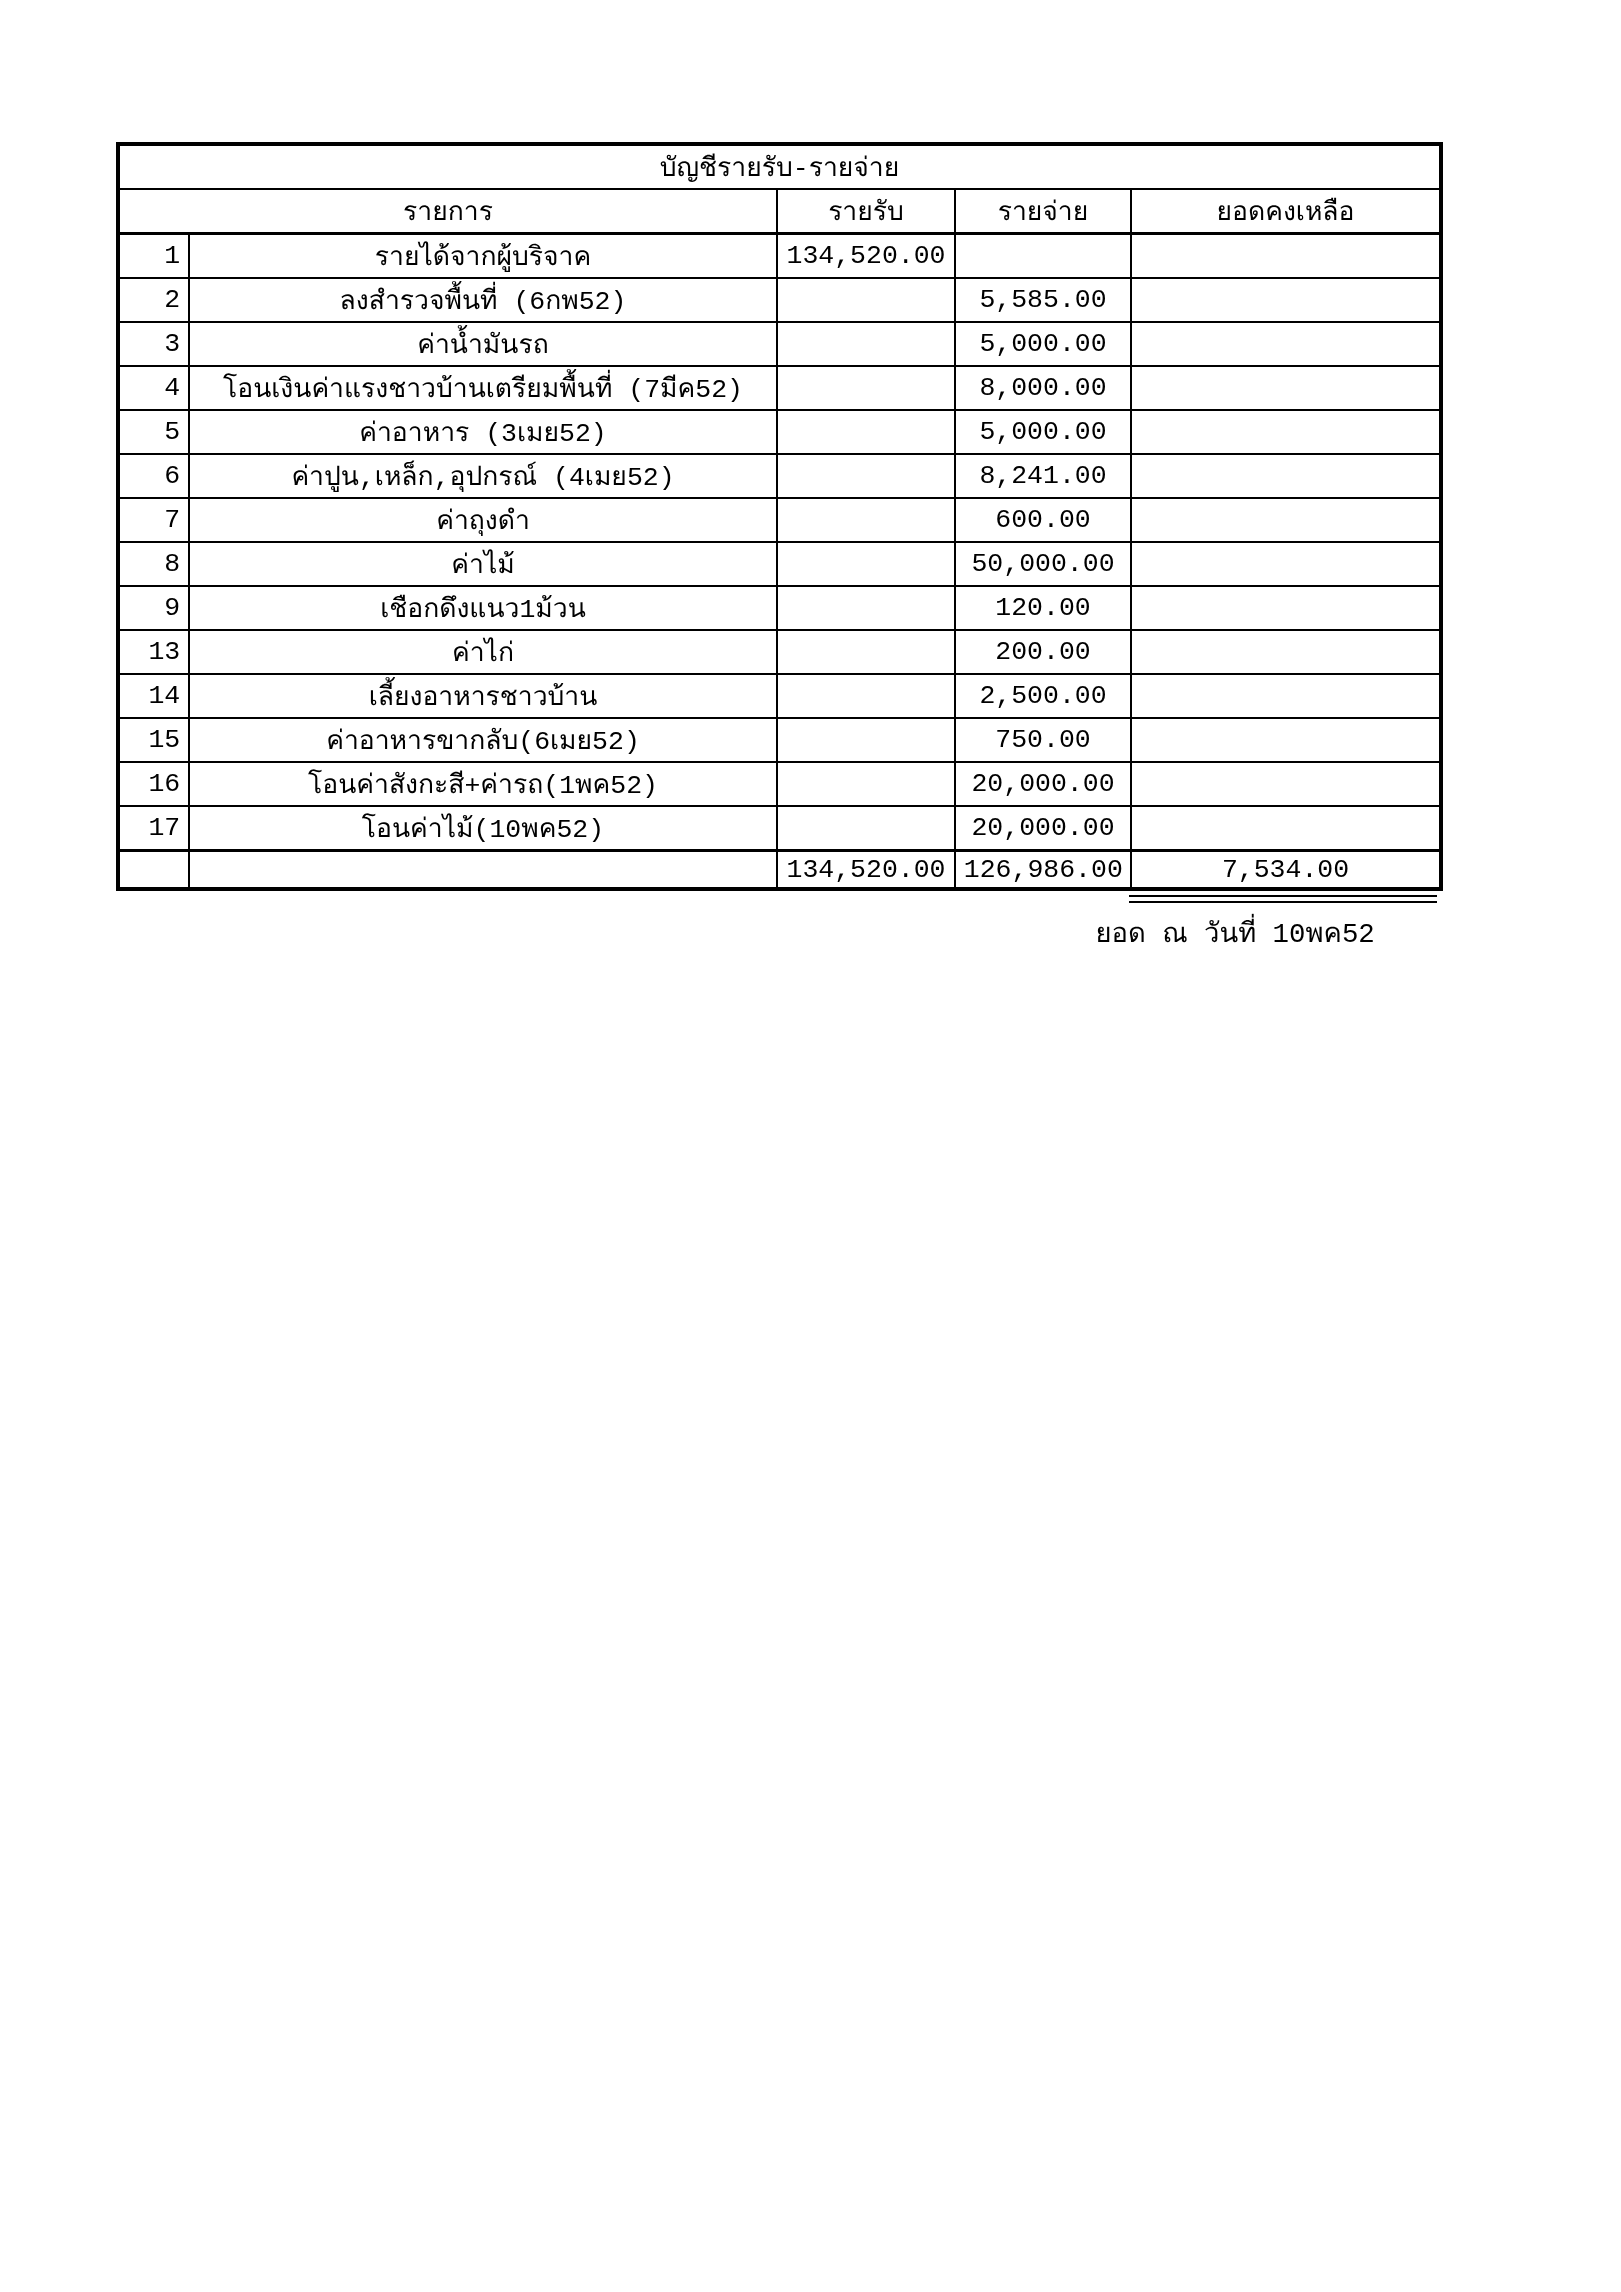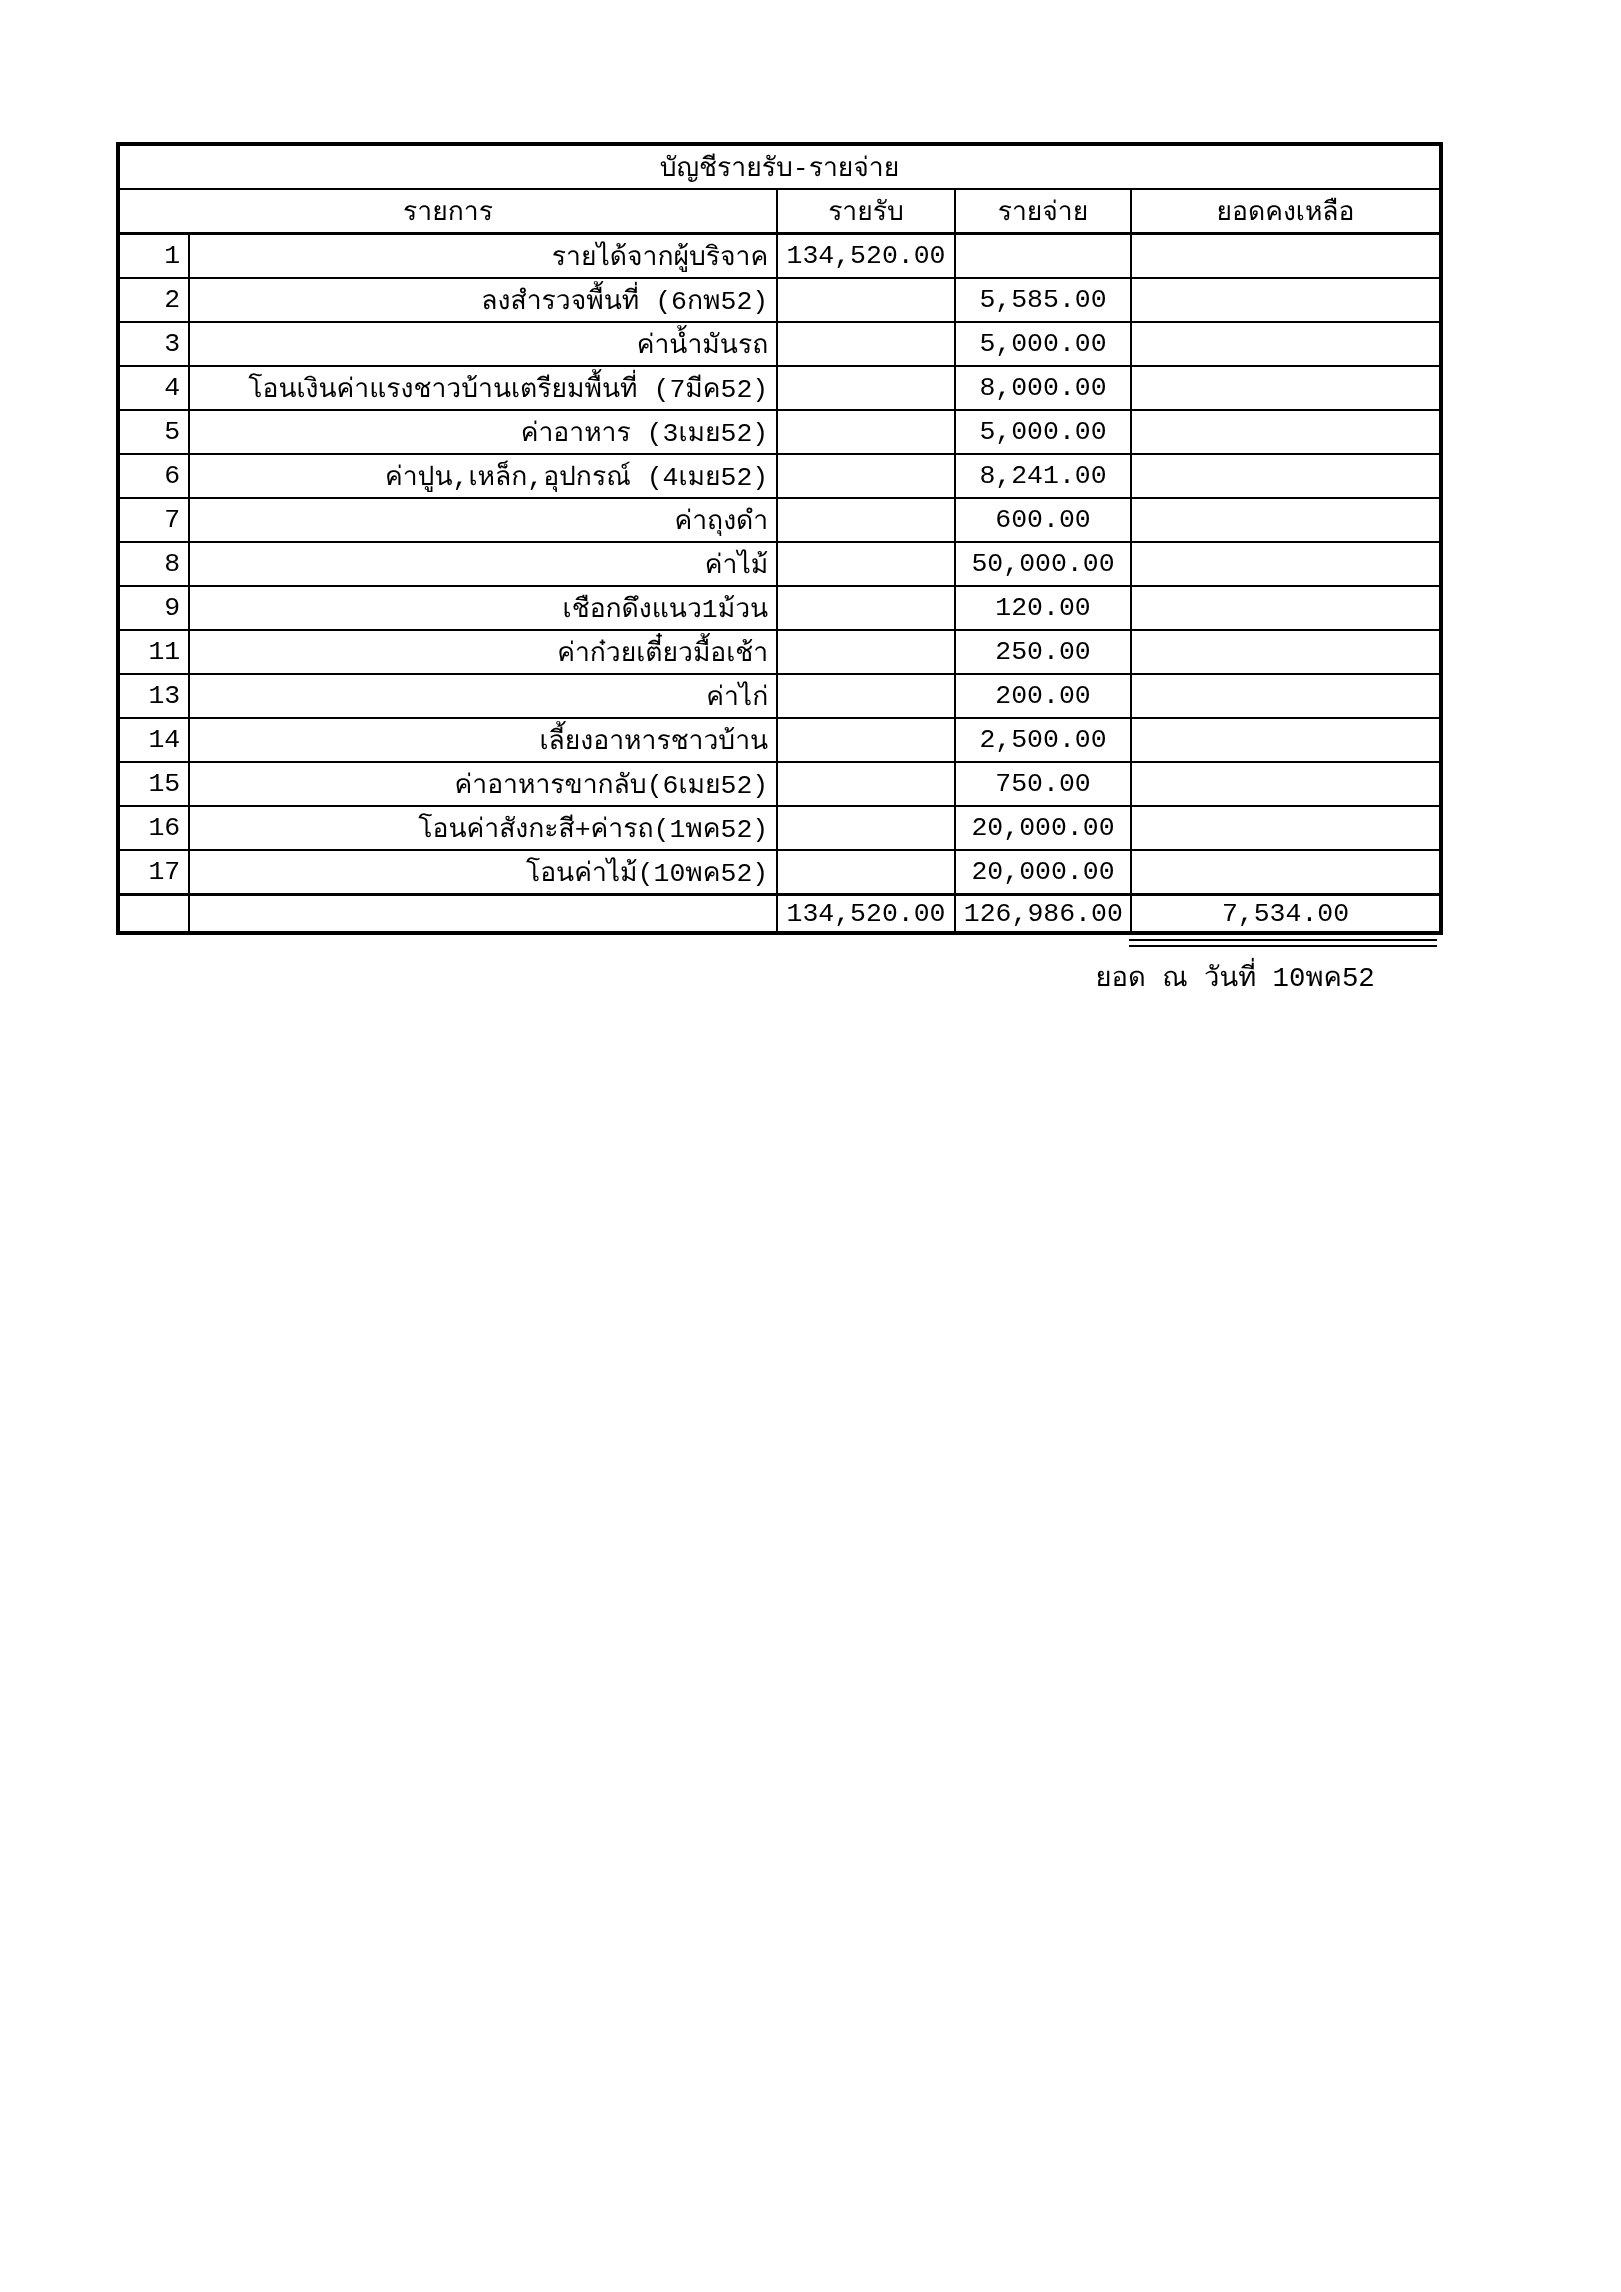--- a/index.html
+++ b/index.html
@@ -38,21 +38,21 @@
     font-weight: bold;
     text-align: center;
     height: 39px;
     border-bottom: 3.9px solid #000;
   }
   tr.head th {
     text-align: center;
     border-bottom: 3.9px solid #000;
   }
   td.no   { text-align: right; padding: 0 5.9px; }
-  td.item { text-align: right; }
+  td.item { text-align: center; }
   td.num  { text-align: center; }
   tr.total td { border-top: 3.9px solid #000; height: 35px; }
   .dbl-rule {
     margin: 3.9px 2px 0 auto;
     width: 308px;
     height: 3.9px;
     border-top: 2.9px solid #000;
     border-bottom: 2.9px solid #000;
   }
   .footer-note {
@@ -143,27 +143,20 @@
           <td class="num"></td>
         </tr>
         <tr>
           <td class="no">9</td>
           <td class="item">เชือกดึงแนว1ม้วน</td>
           <td class="num"></td>
           <td class="num">120.00</td>
           <td class="num"></td>
         </tr>
         <tr>
-          <td class="no">11</td>
-          <td class="item">ค่าก๋วยเตี๋ยวมื้อเช้า</td>
-          <td class="num"></td>
-          <td class="num">250.00</td>
-          <td class="num"></td>
-        </tr>
-        <tr>
           <td class="no">13</td>
           <td class="item">ค่าไก่</td>
           <td class="num"></td>
           <td class="num">200.00</td>
           <td class="num"></td>
         </tr>
         <tr>
           <td class="no">14</td>
           <td class="item">เลี้ยงอาหารชาวบ้าน</td>
           <td class="num"></td>

